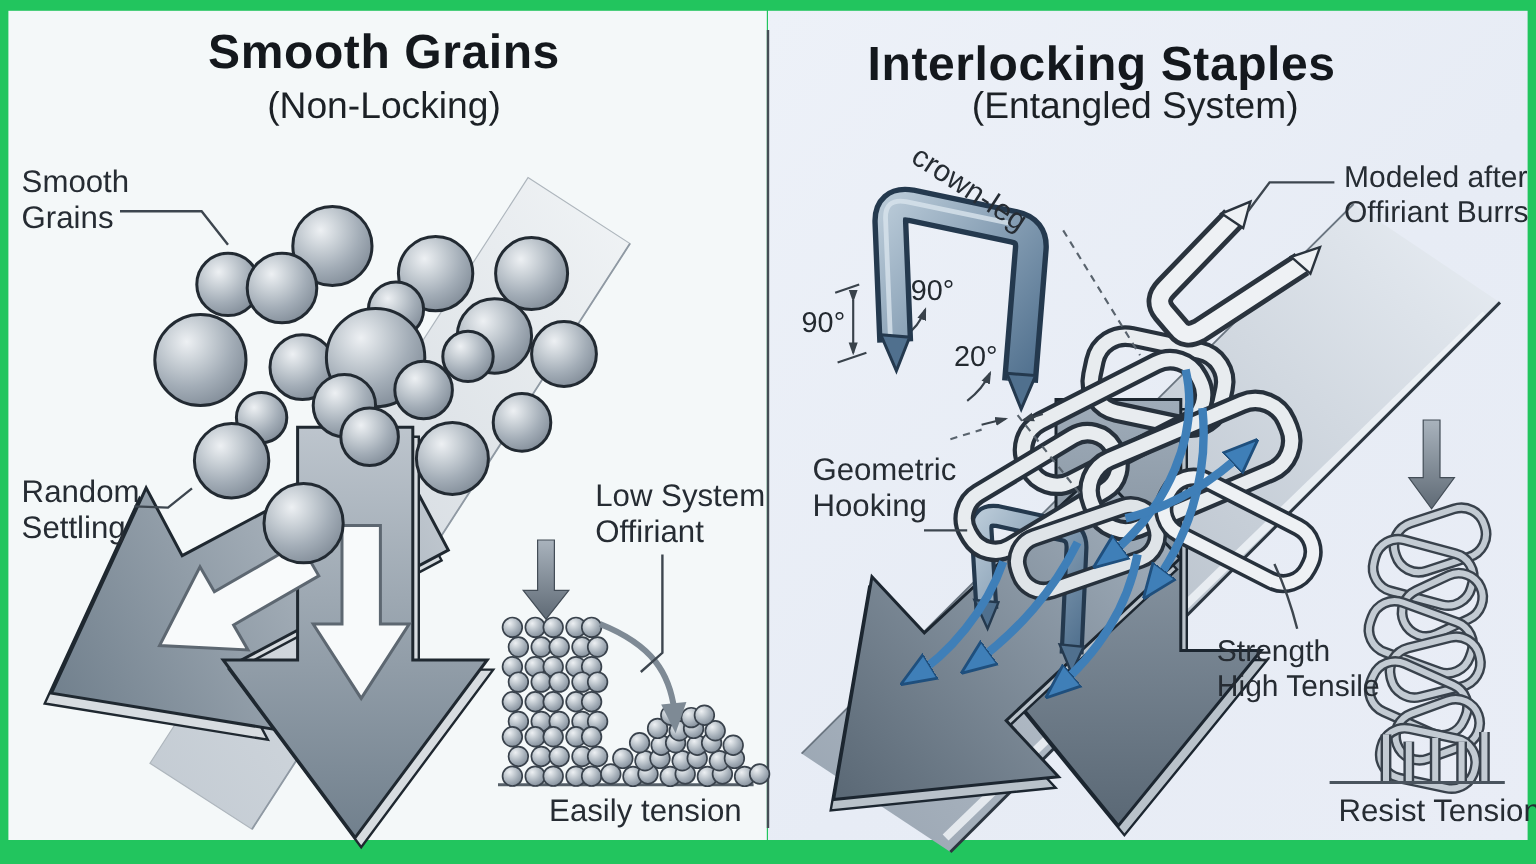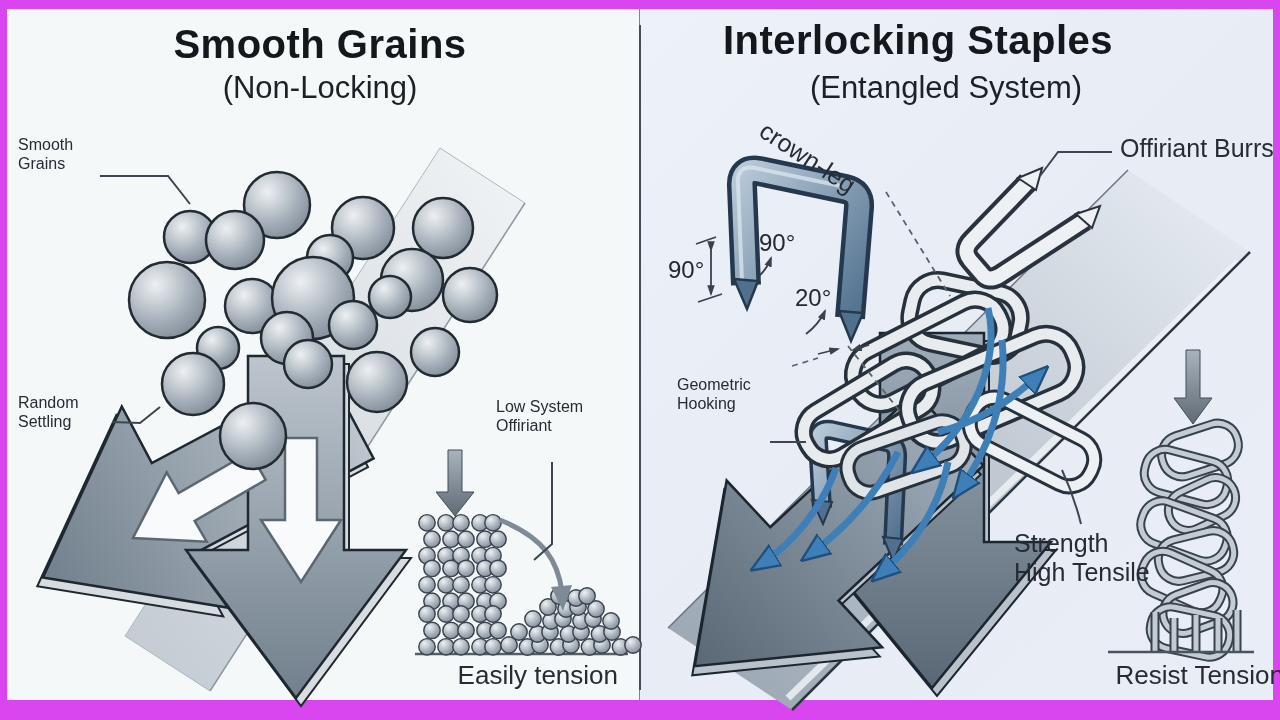--- a/index.html
+++ b/index.html
@@ -1,23 +1,23 @@
 <!DOCTYPE html>
 <html><head>
 <meta charset="utf-8">
 <style>
   html,body{margin:0;padding:0;background:#ffffff;}
-  #stage{position:relative;width:1280px;height:720px;background:#d946ef;overflow:hidden;
+  #stage{position:relative;width:1280px;height:720px;background:#22c55e;overflow:hidden;
          font-family:"Liberation Sans",sans-serif;}
   .panel{position:absolute;top:9px;height:691px;}
   #panel-left{left:7px;width:632px;background:#f4f8f9;}
   #panel-right{left:640px;width:633px;background:linear-gradient(135deg,#edf1f8 0%,#e7ecf5 55%,#e9edf6 100%);}
   #divider{position:absolute;left:639px;top:25px;width:2px;height:665px;background:#454e56;}
   #gfx{position:absolute;left:0;top:0;width:1280px;height:720px;}
-  .lbl{position:absolute;color:#262c33;font-size:16px;line-height:1.16;}
+  .lbl{position:absolute;color:#262c33;font-size:26px;line-height:1.16;}
   .lbl span{display:block;}
   .title{position:absolute;text-align:center;font-weight:bold;font-size:40px;color:#14181d;letter-spacing:0.5px;}
   .subtitle{position:absolute;text-align:center;font-size:31px;color:#1c2126;}
   .caption{position:absolute;text-align:right;font-size:26px;color:#262c33;}
   .angle{position:absolute;font-size:24px;color:#23292f;}
 </style>
 </head>
 <body>
 
 <div id="stage">
@@ -344,29 +344,30 @@
   <div class="lbl" style="left:18px;top:394px">
     <span>Random</span>
     <span>Settling</span>
   </div>
   <div class="lbl" style="left:496px;top:398px">
     <span>Low System</span>
     <span>Offiriant</span>
   </div>
   <div class="caption" style="left:398px;top:660px;width:220px">Easily tension</div>
 
-  <div class="title" style="left:640px;top:18px;width:556px">Interlocking Staples</div>
+  <div class="title" style="left:640px;top:32px;width:556px">Interlocking Staples</div>
   <div class="subtitle" style="left:640px;top:70px;width:612px">(Entangled System)</div>
 
   <div class="lbl" style="left:770px;top:116px;font-size:25px;transform:rotate(33deg);transform-origin:left top">crown-leg</div>
   <div class="angle" style="left:668px;top:256px">90°</div>
   <div class="angle" style="left:759px;top:229px">90°</div>
   <div class="angle" style="left:795px;top:284px">20°</div>
 
   <div class="lbl" style="left:1120px;top:134px;font-size:25px">
+    <span>Modeled after</span>
     <span>Offiriant Burrs</span>
   </div>
   <div class="lbl" style="left:677px;top:376px">
     <span>Geometric</span>
     <span>Hooking</span>
   </div>
   <div class="lbl" style="left:1014px;top:529px;font-size:25px">
     <span>Strength</span>
     <span>High Tensile</span>
   </div>

